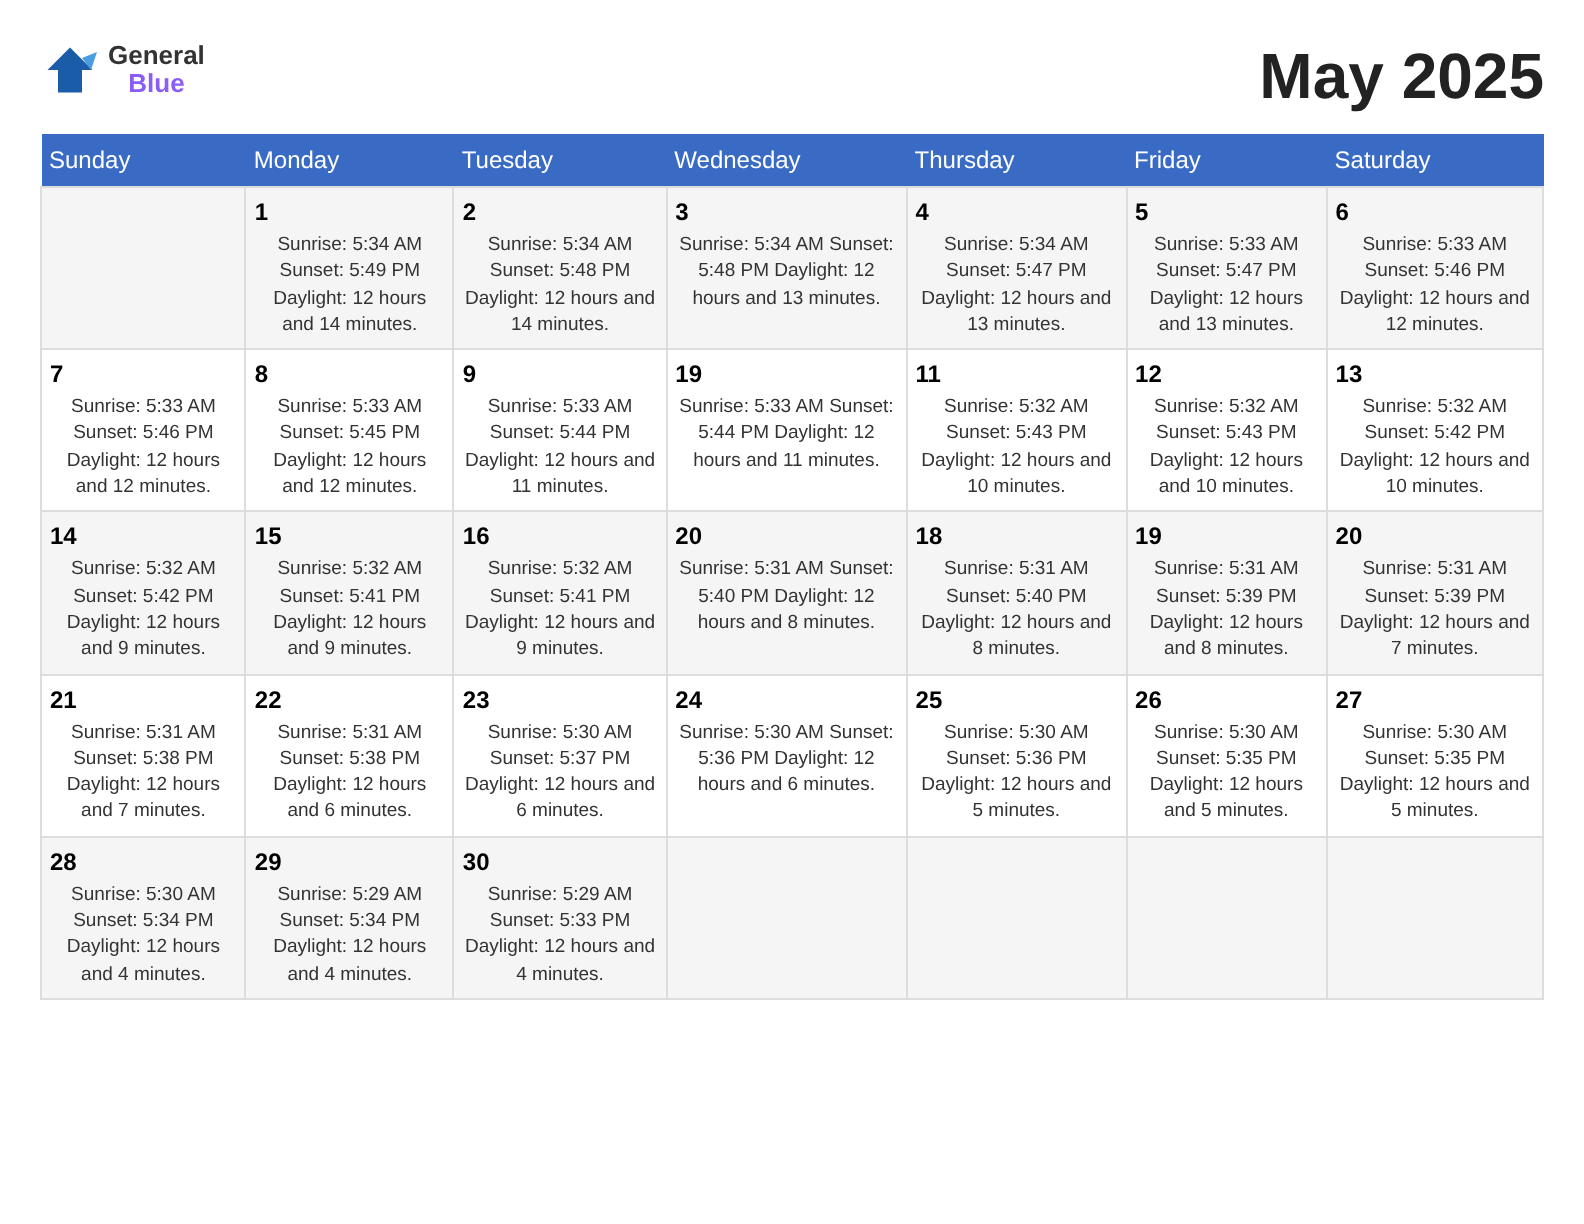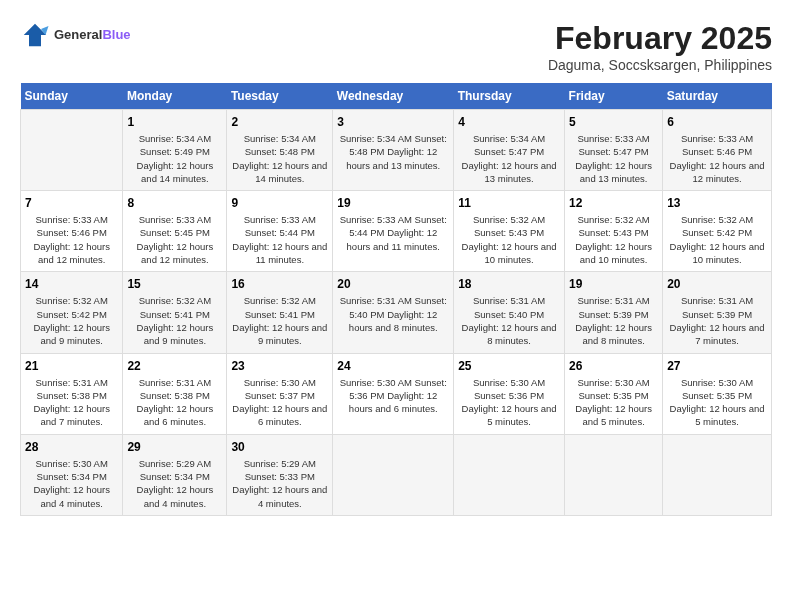--- a/index.html
+++ b/index.html
@@ -16,21 +16,21 @@
       align-items: flex-start;
       margin-bottom: 10px;
     }
     .logo {
       display: flex;
       align-items: center;
       gap: 4px;
     }
     .logo-text {
       display: flex;
-      flex-direction: row;
+      flex-direction: column;
       font-size: 13px;
       font-weight: bold;
       line-height: 1.1;
       align-items: center;
     }
     .logo-text .general { color: #333; }
     .logo-text .blue { color: #8b5cf6; }
     .logo-icon {
       width: 30px;
       height: 30px;
@@ -53,21 +53,21 @@
       font-size: 10px;
     }
     thead tr {
       background-color: #3a6bc4;
       color: white;
     }
     thead th {
       padding: 6px 4px;
       text-align: left;
       font-size: 12px;
-      font-weight: bold;
+      font-weight: normal;
       margin-left: 36px;
     }
     tbody tr {
       vertical-align: top;
     }
     tbody tr:nth-child(odd) {
       background-color: #f5f5f5;
     }
     tbody tr:nth-child(even) {
       background-color: #fff;
@@ -98,22 +98,21 @@
     <svg class="logo-icon" viewBox="0 0 40 40">
       <polygon points="20,5 35,20 28,20 28,35 12,35 12,20 5,20" fill="#1a5ca8"></polygon>
       <polygon points="28,12 38,8 34,20" fill="#4a9de0"></polygon>
     </svg>
     <div class="logo-text">
       <span class="general">General</span>
       <span class="blue">Blue</span>
     </div>
   </div>
   <div class="title-section">
-    <div class="month-title">February 2025</div>
-    <div class="location">Daguma, Soccsksargen, Philippines</div>
+    <div class="month-title">May 2025</div>
   </div>
 </div>
 
 <table>
   <thead>
     <tr>
     <th>Sunday</th>
         <th>Monday</th>
         <th>Tuesday</th>
         <th>Wednesday</th>

